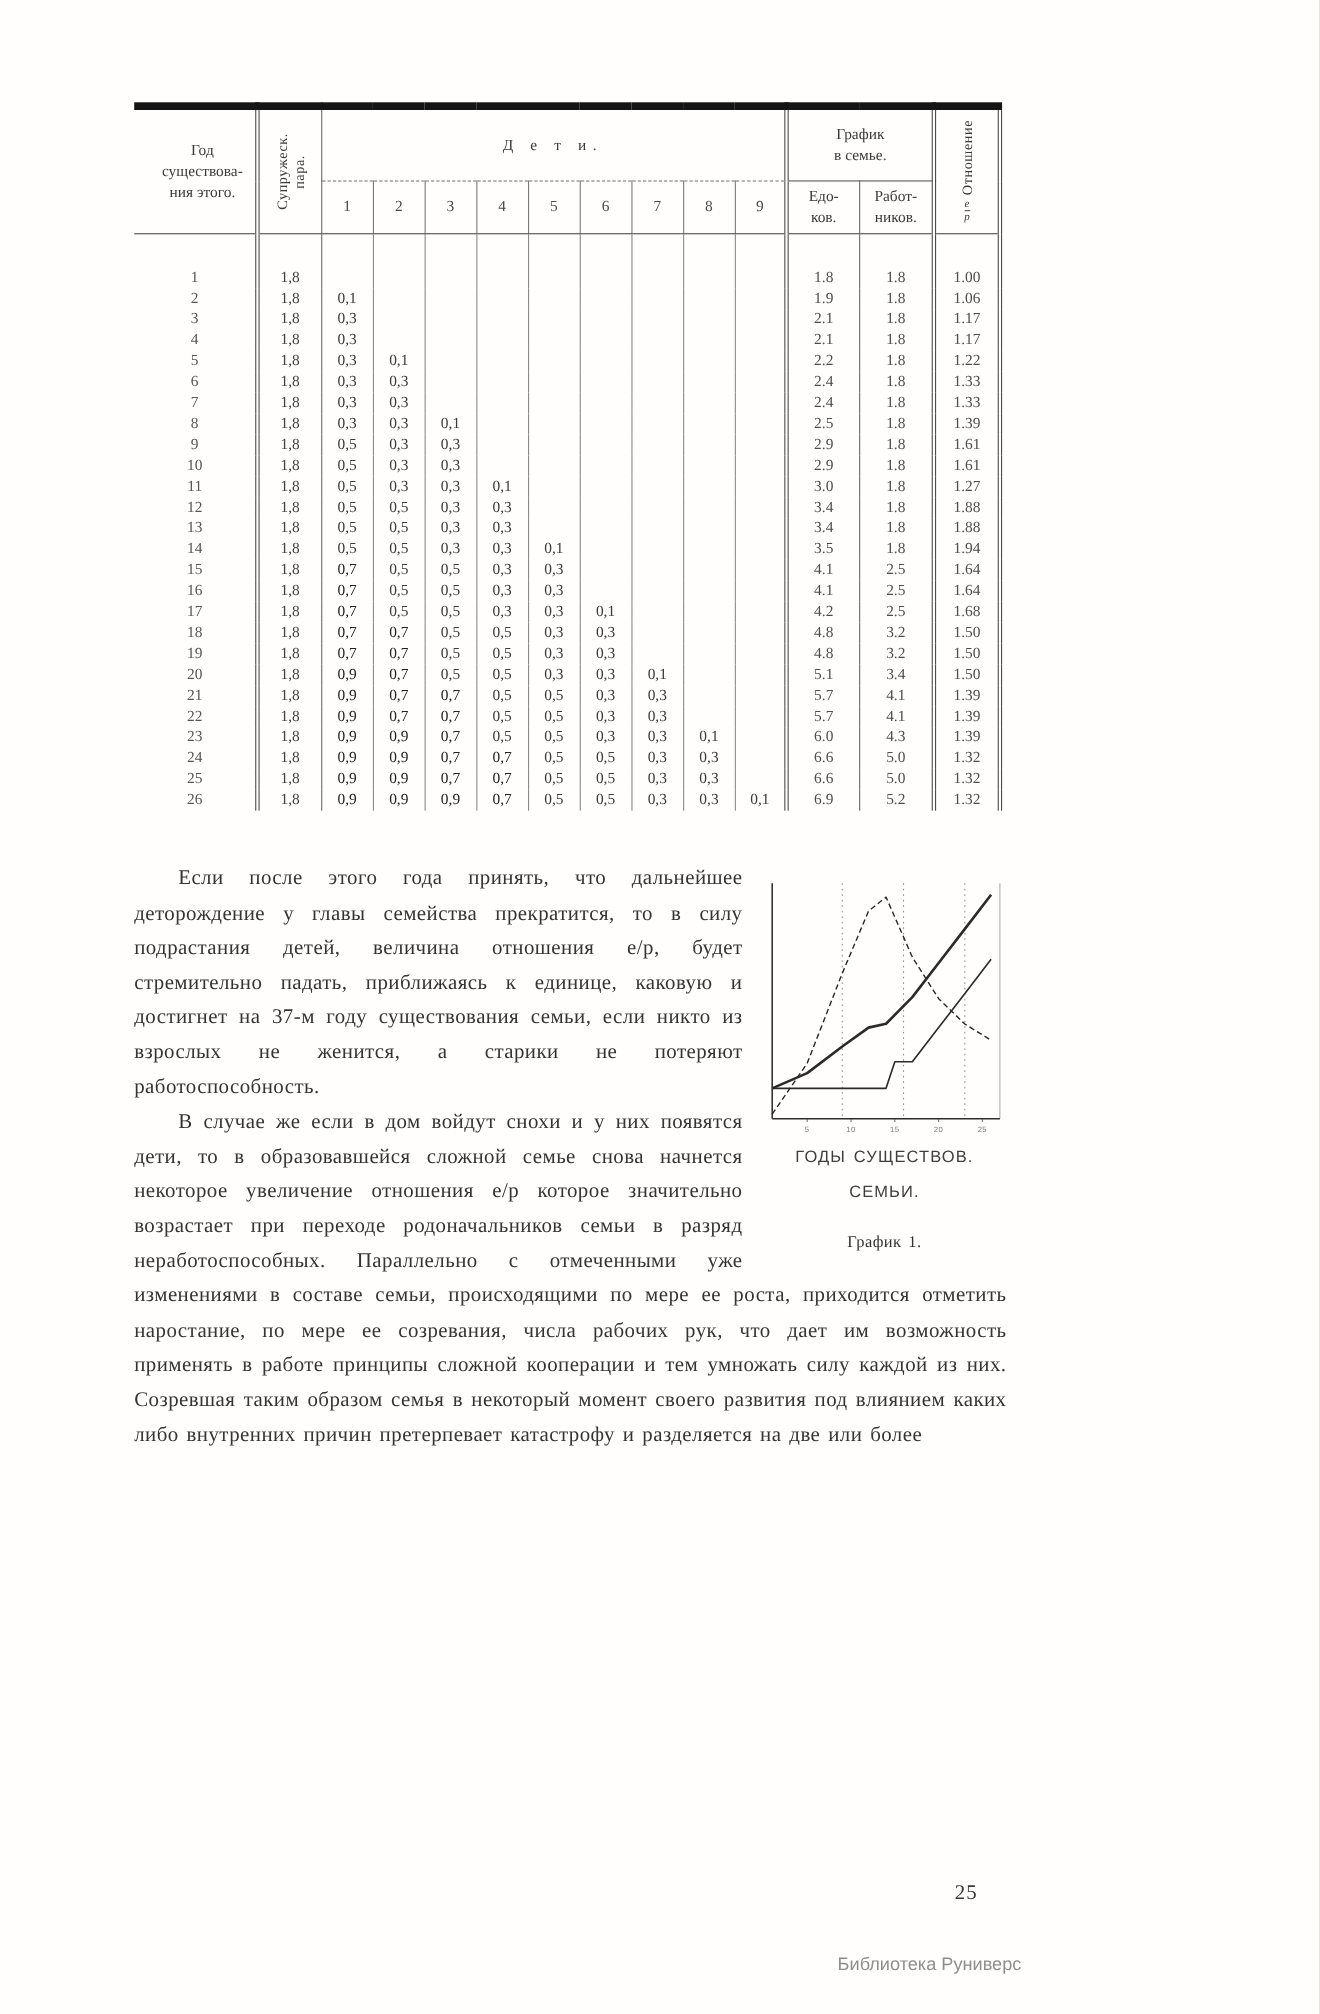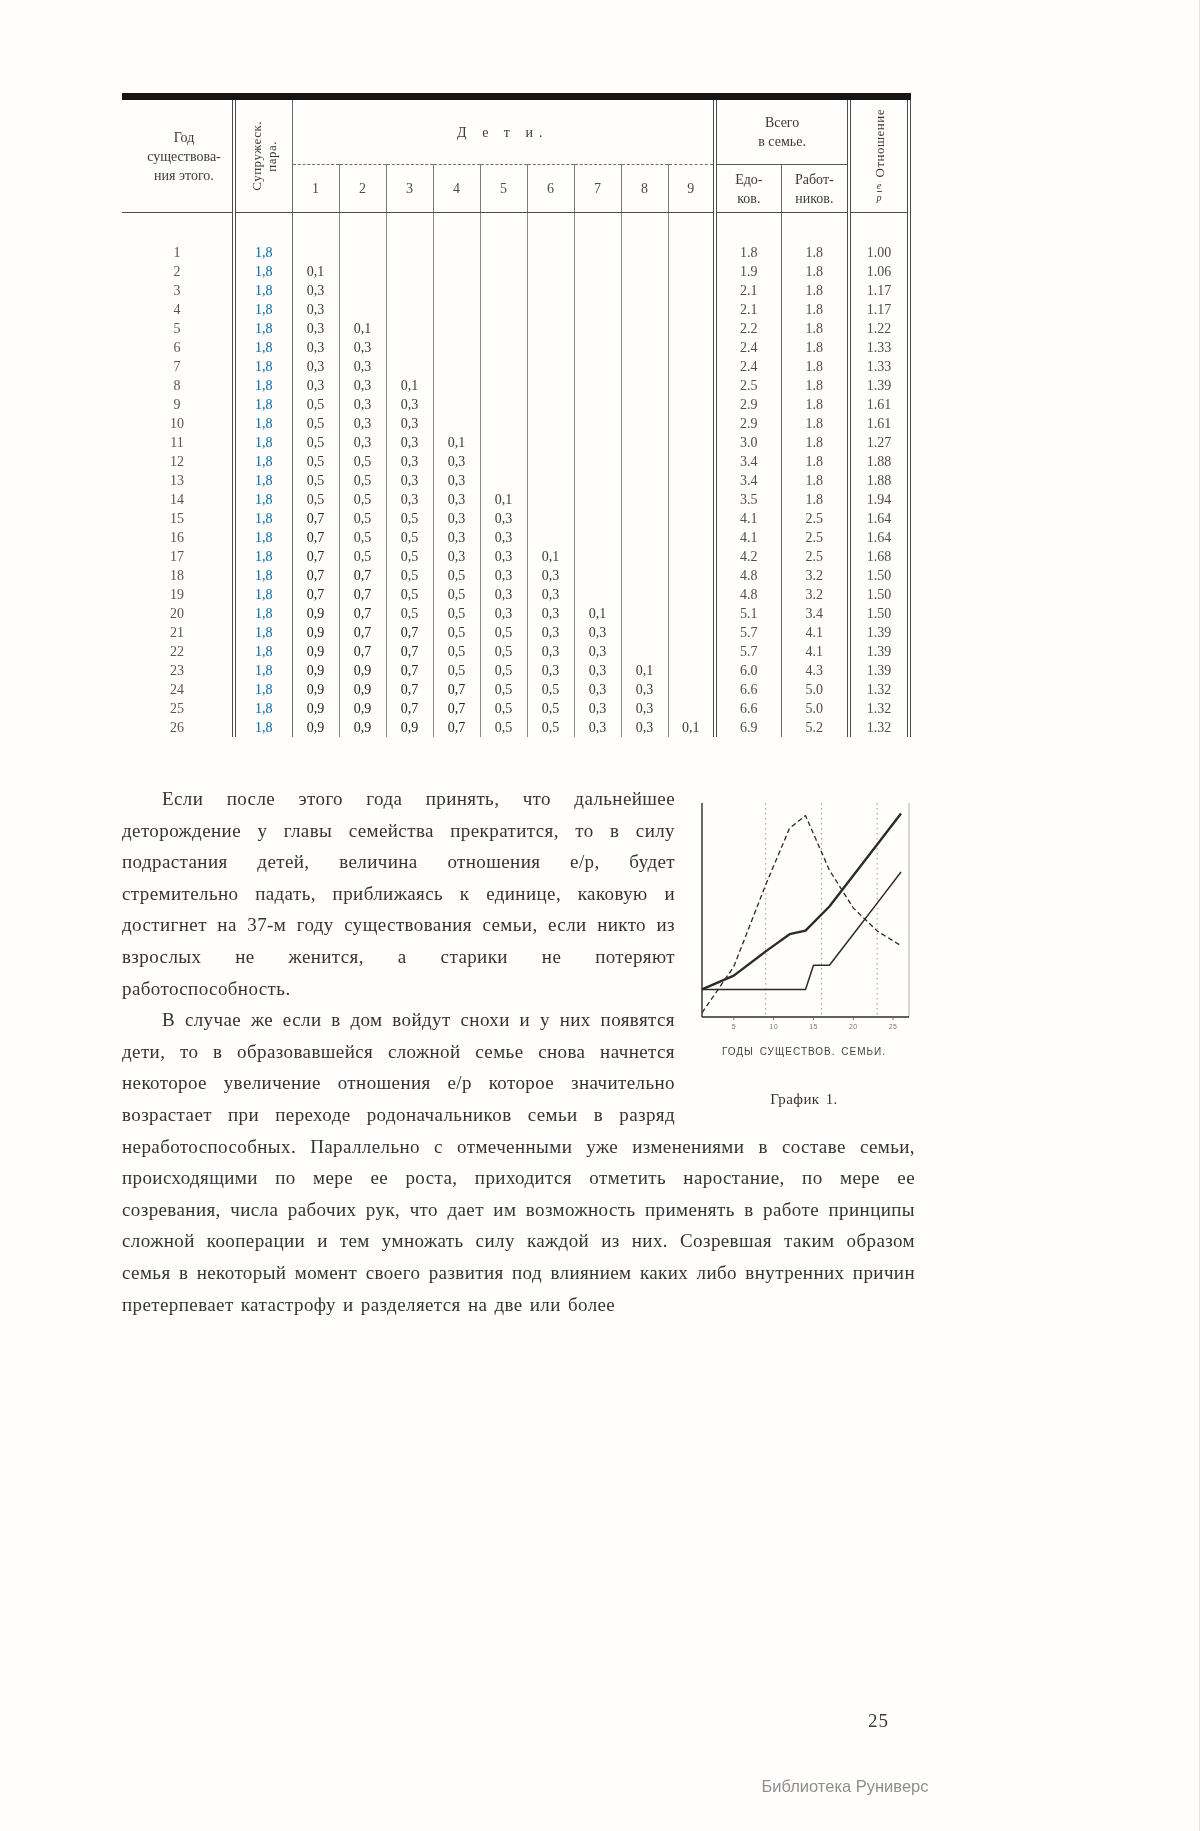--- a/index.html
+++ b/index.html
@@ -39,21 +39,21 @@
   th.num-h.last { border-right:none; }
   th.eat-h { border-left:4px double #4c4c4c; border-right:1px solid #6a6a6a; white-space:pre-line; font-size:13px; line-height:15px; }
   th.work-h { white-space:pre-line; font-size:13px; line-height:15px; }
   th.ratio-h { border-left:4px double #4c4c4c; border-right:4px double #4c4c4c; }
   .frac { display:inline-flex; flex-direction:column; font-size:10px; line-height:11px; margin-top:3px; font-style:italic; }
   .frac .den { border-top:1px solid #555; }
 
   tbody tr:first-child td { padding-top:30px; }
   tbody td { height:19px; }
   td.yearcell { color:#565656; font-size:14.5px; }
-  td.couple { font-weight:bold; color:#0369a1;margin-top:12px; }
+  td.couple { font-weight:bold; color:#404040;margin-top:12px; }
   td.child { border-right:1px solid #8a8a8a; }
   td.child.c9 { border-right:none; }
   td.bold { font-weight:bold; color:#222; }
   td.eaters { border-left:4px double #4c4c4c; border-right:1px solid #6a6a6a; color:#4d4d4d; }
   td.workers { color:#4d4d4d; }
   td.ratio { border-left:4px double #4c4c4c; border-right:4px double #4c4c4c; color:#4d4d4d; }
 
   
   .text-block {
     margin-top:46px; width:793px; font-size:19px; line-height:31.6px;
@@ -64,21 +64,21 @@
 
   
   figure.chart-fig { float:right; width:222px; margin:14px 0 4px 18px; text-align:center; }
   figure.chart-fig svg { display:block; }
   .grid { stroke:#8a8a8a; stroke-width:0.9; stroke-dasharray:1.5,3.5; }
   .axis { stroke:#2c2c2c; stroke-width:1.4; }
   .frame { stroke:#9a9a9a; stroke-width:0.8; }
   .tickline { stroke:#555; stroke-width:0.8; }
   .ticktext { font-family:"Liberation Sans",sans-serif; font-size:7px; fill:#777; }
   .chart-xlabel {
-    font-family:"Liberation Sans",sans-serif; font-size:10px; letter-spacing:1px;
+    font-family:"Liberation Sans",sans-serif; font-size:15px; letter-spacing:1px;
     color:#3f3f3f; margin-top:3px;
   }
   figcaption.chart-cap { font-size:15px; margin-top:16px; color:#333; }
 
   .page-number { position:absolute; left:868px; top:1710px; font-size:19px; color:#3a3a3a; letter-spacing:1px; }
   .watermark {
     position:absolute; left:752px; top:1777px; width:186px; text-align:center;
     font-family:"Liberation Sans",sans-serif; font-size:16.5px; color:#8e8e8e;
   }
 </style>
@@ -110,21 +110,21 @@
           <th class="year-h" rowspan="2">Год
 существова-
 ния этого.</th>
           <th class="couple-h" rowspan="2">
             <div class="vwrap">
                 <span class="vtext">Супружеск.
 пара.</span>
               </div>
           </th>
           <th class="deti-h" colspan="9">Д е т и.</th>
-          <th class="total-h" colspan="2">Всего
+          <th class="total-h" colspan="2">График
 в семье.</th>
           <th class="ratio-h" rowspan="2">
             <div class="vwrap">
               <span class="vtext">Отношение</span>
               <span class="frac">
                 <i>е</i>
                 <i class="den">р</i>
               </span>
             </div>
           </th>

